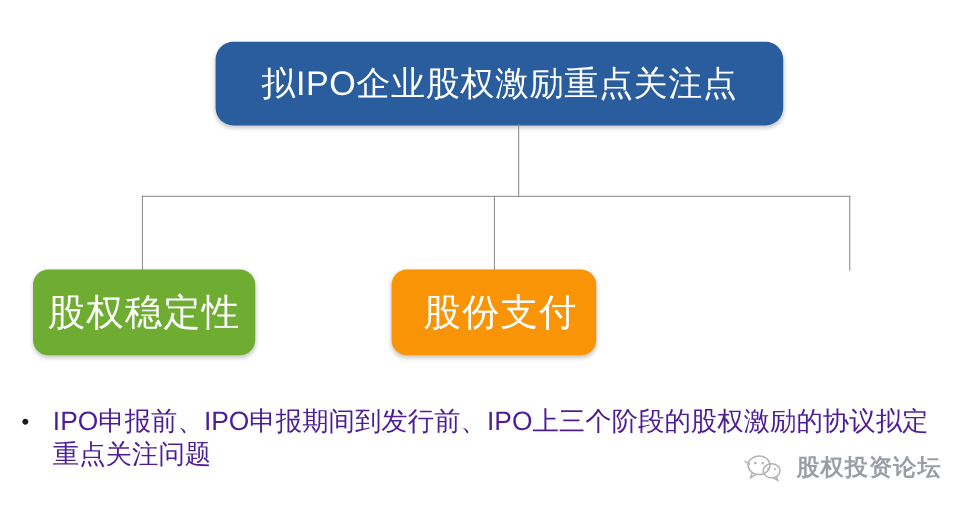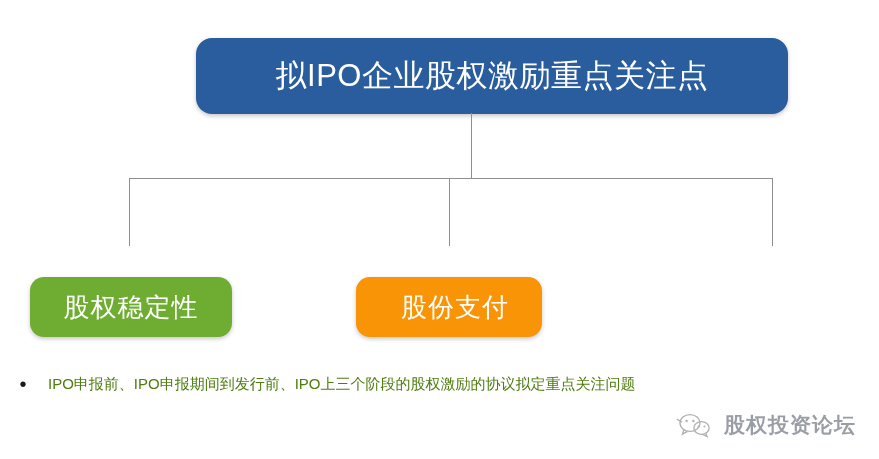--- a/index.html
+++ b/index.html
@@ -34,33 +34,32 @@
     justify-content: center;
     border-radius: 14px;
     color: #ffffff;
     text-align: center;
     box-sizing: border-box;
     box-shadow: 0 2px 4px rgba(0,0,0,0.22);
   }
   .node-title {
     left: 196px;
     top: 38px;
-    width: 592px;
+    width: 516px;
     height: 76px;
     background: #2a5d9e;
     font-size: 31px;
     letter-spacing: 0.5px;
     border-radius: 16px;
   }
   .node-child {
     top: 245px;
-    height: 60px;
-    font-size: 26px;
+    height: 78px;
+    font-size: 34px;
     letter-spacing: 1px;
-    margin-top: 32px;
   }
   .node-green {
     left: 30px;
     width: 202px;
     background: #6fad32;
   }
   .node-orange {
     left: 356px;
     width: 186px;
     background: #f89406;
@@ -84,22 +83,22 @@
   .bullet-dot {
     width: 18px;
     flex: 0 0 18px;
     color: #1a1a1a;
     font-size: 20px;
     line-height: 30px;
     text-align: center;
   }
   .bullet-text {
     flex: 1 1 auto;
-    color: #4d7c0f;
-    font-size: 15px;
+    color: #4c1d95;
+    font-size: 24px;
     line-height: 30px;
     padding-left: 16px;
     letter-spacing: 0px;
   }
 
   
   .watermark {
     position: absolute;
     left: 676px;
     top: 410px;

